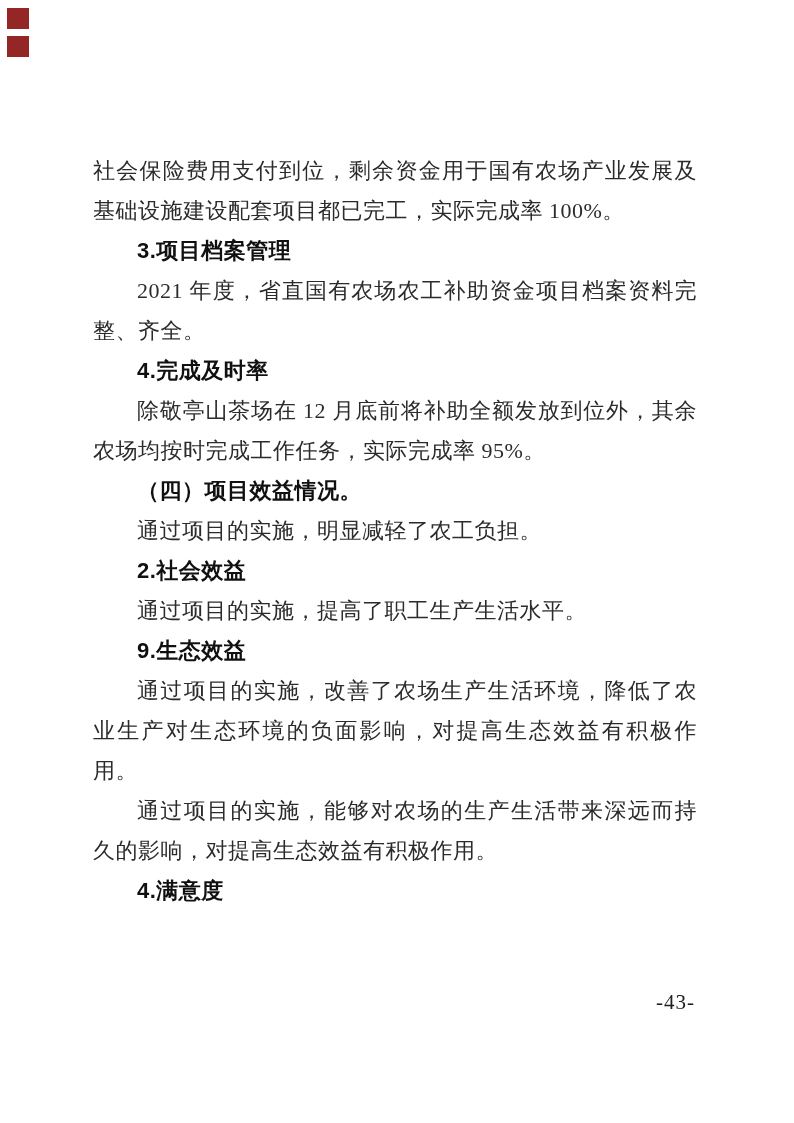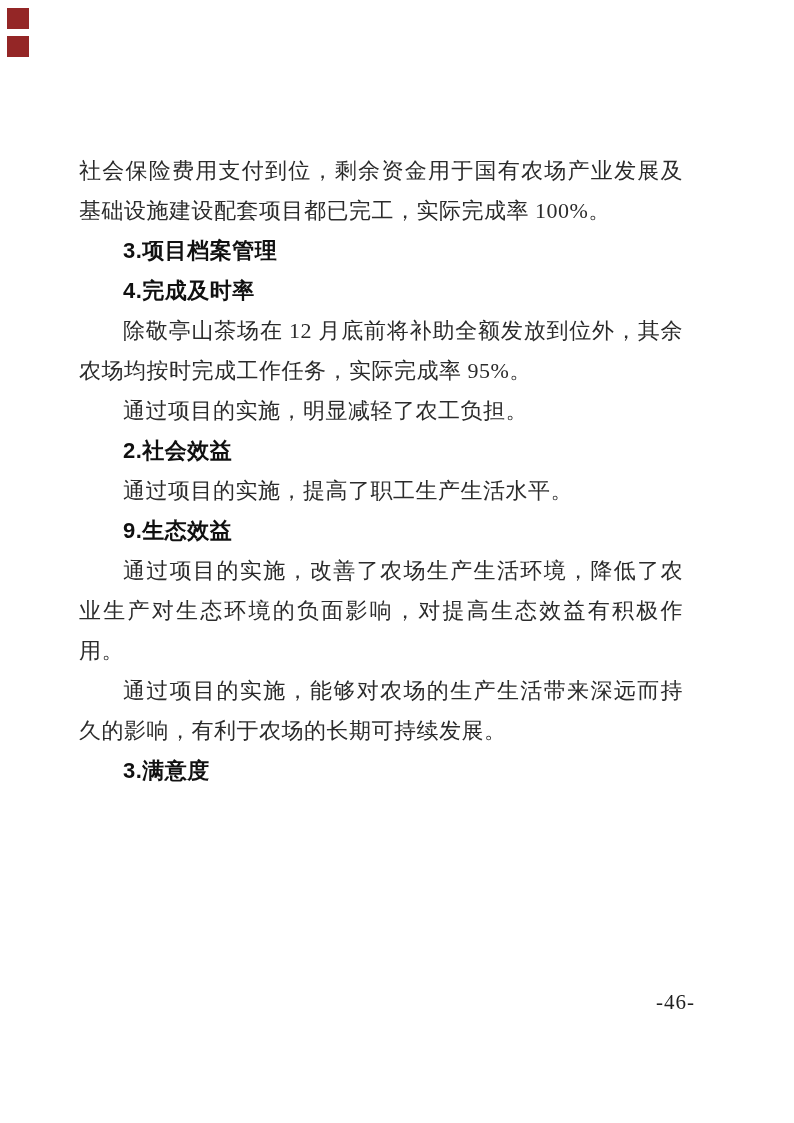--- a/index.html
+++ b/index.html
@@ -23,21 +23,21 @@
     position: absolute;
     left: 7px;
     width: 22px;
     height: 21px;
     background: #942626;
   }
   .stamp.s1 { top: 8px; }
   .stamp.s2 { top: 36px; }
   .content {
     position: absolute;
-    left: 79px;
+    left: 93px;
     top: 151px;
     width: 604px;
     color: #2b2b2b;
   }
   .content p {
     margin: 0;
     font-size: 22px;
     line-height: 40px;
     text-align: justify;
     text-align-last: left;
@@ -67,26 +67,28 @@
 <body>
 
 <div class="page">
 
   <div class="stamp s1"></div>
   <div class="stamp s2"></div>
 
   <div class="content">
     <p class="para">社会保险费用支付到位，剩余资金用于国有农场产业发展及基础设施建设配套项目都已完工，实际完成率 100%。</p>
     <p class="heading">3.项目档案管理</p>
+    <p class="para indent">2021 年度，省直国有农场农工补助资金项目档案资料完整、齐全。</p>
     <p class="heading">4.完成及时率</p>
     <p class="para indent">除敬亭山茶场在 12 月底前将补助全额发放到位外，其余农场均按时完成工作任务，实际完成率 95%。</p>
+    <p class="heading">（四）项目效益情况。</p>
     <p class="para indent">通过项目的实施，明显减轻了农工负担。</p>
     <p class="heading">2.社会效益</p>
     <p class="para indent">通过项目的实施，提高了职工生产生活水平。</p>
     <p class="heading">9.生态效益</p>
     <p class="para indent">通过项目的实施，改善了农场生产生活环境，降低了农业生产对生态环境的负面影响，对提高生态效益有积极作用。</p>
-    <p class="para indent">通过项目的实施，能够对农场的生产生活带来深远而持久的影响，有利于农场的长期可持续发展。</p>
-    <p class="heading">3.满意度</p>
+    <p class="para indent">通过项目的实施，能够对农场的生产生活带来深远而持久的影响，对提高生态效益有积极作用。</p>
+    <p class="heading">4.满意度</p>
   </div>
 
-  <div class="page-number">-46-</div>
+  <div class="page-number">-43-</div>
 
 </div>
 
 </body></html>

